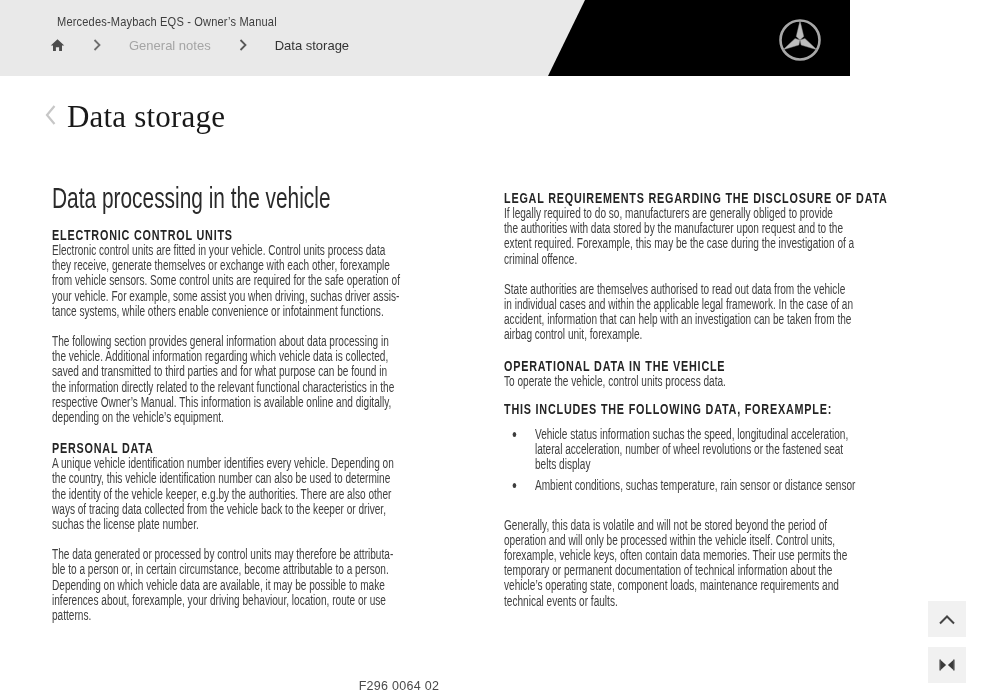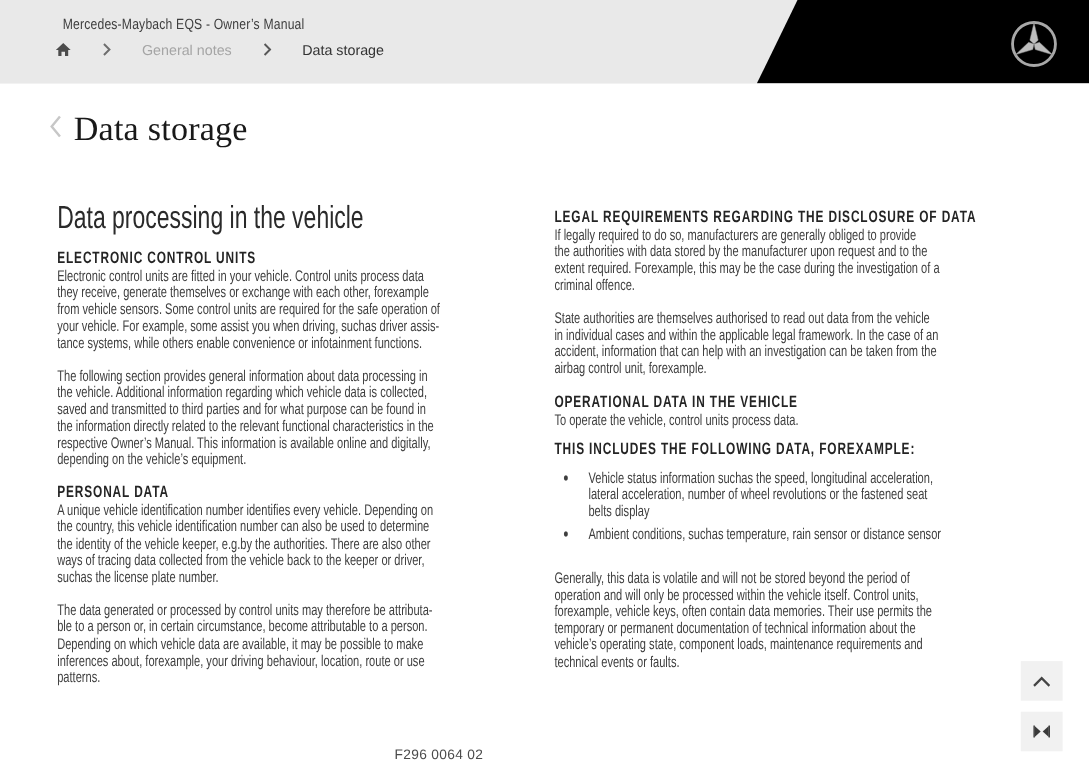--- a/index.html
+++ b/index.html
@@ -3,21 +3,21 @@
 <meta charset="utf-8">
 <style>
   html,body{margin:0;padding:0;}
   body{
     width:990px;height:700px;position:relative;overflow:hidden;
     background:#ffffff;
     font-family:"Liberation Sans",sans-serif;
     -webkit-font-smoothing:antialiased;
   }
   
-  .header{position:absolute;top:0;left:0;width:990px;height:76px;background:#e9e9e9;}
+  .header{position:absolute;top:0;left:0;width:850px;height:76px;background:#e9e9e9;}
   .app-title{
     position:absolute;left:57px;top:14px;font-size:13.5px;color:#3e3e3e;
     white-space:nowrap;transform:scaleX(.82);transform-origin:0 0;letter-spacing:.2px;
   }
   .breadcrumb{position:absolute;left:50px;top:36px;height:18px;display:flex;align-items:center;gap:28px;font-size:13px;}
   .crumb-home{display:flex;align-items:center;cursor:pointer;}
   .crumb-sep{display:flex;align-items:center;}
   .crumb-muted{color:#a5a5a5;cursor:pointer;}
   .crumb-current{color:#333333;}
   .black-wedge{

